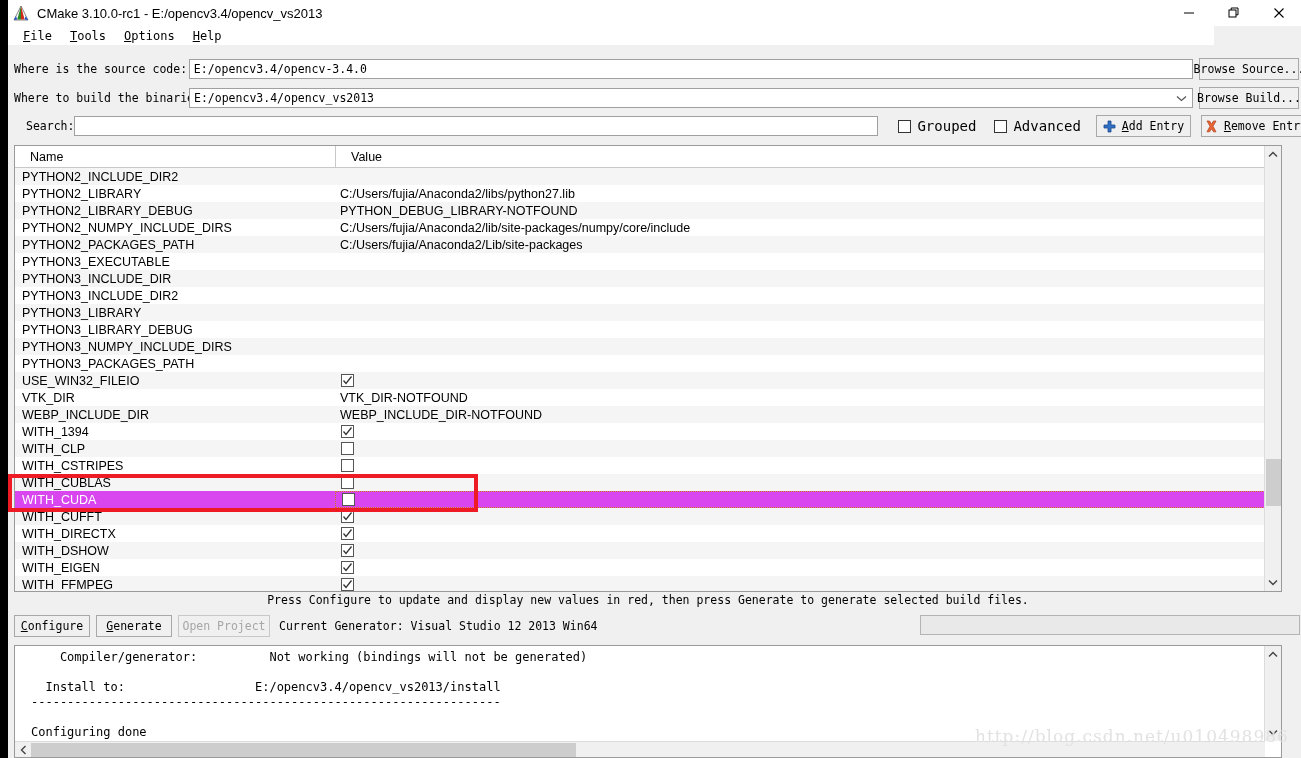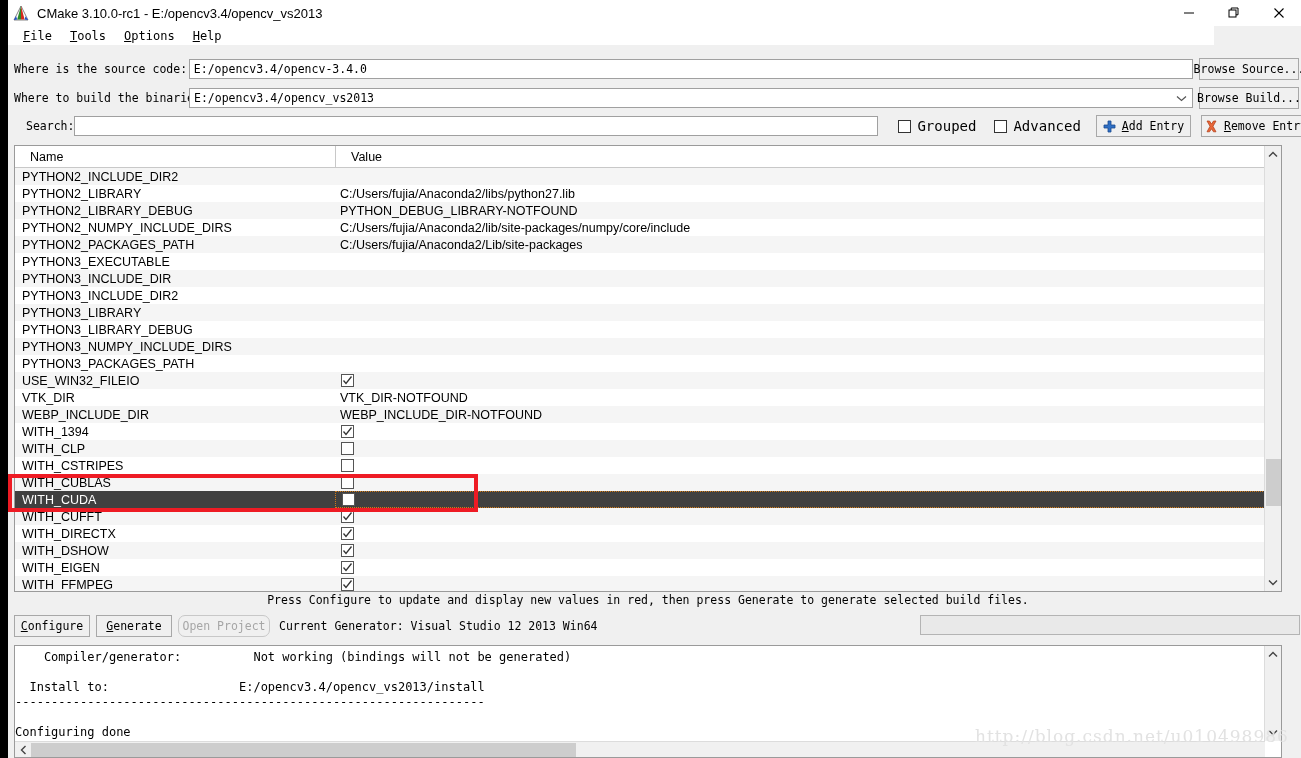--- a/index.html
+++ b/index.html
@@ -131,21 +131,21 @@
     box-sizing: border-box;
     font-family: "DejaVu Sans Mono", monospace;
     font-size: 11.5px;
     color: #000;
     display: flex;
     align-items: center;
     justify-content: center;
     white-space: nowrap;
   }
   .btn u { text-decoration: underline; }
-  .btn.disabled { color: #a6a6a6; border-color: #c8c8c8; border-radius: 7px; }
+  .btn.disabled { color: #a6a6a6; border-color: #c8c8c8; }
   .cbwrap {
     display: flex;
     align-items: center;
     font-family: "DejaVu Sans Mono", monospace;
     font-size: 14px;
     white-space: nowrap;
   }
   .cbbox {
     width: 13px; height: 13px;
     background: #fff;
@@ -294,21 +294,21 @@
     width: 1268px; height: 113px;
     border: 1px solid #9a9a9a;
     box-sizing: border-box;
     background: #fff;
     overflow: hidden;
   }
   .logtext {
     position: absolute;
     left: 0; top: 0;
     width: 1250px;
-    padding: 4px 0 0 0;
+    padding: 4px 0 0 16px;
     box-sizing: border-box;
     font-family: "DejaVu Sans Mono", monospace;
     font-size: 12px;
     color: #000;
     white-space: pre;
     line-height: 15px;
   }
   .log-vscroll {
     position: absolute;
     right: 0; top: 0;
@@ -553,21 +553,21 @@
           <div class="tc-val">
             <span class="vcheck"></span>
           </div>
         </div>
         <div class="trow odd">
           <div class="tc-name">WITH_CUBLAS</div>
           <div class="tc-val">
             <span class="vcheck"></span>
           </div>
         </div>
-        <div class="trow selected" style="background: #404040;">
+        <div class="trow selected" style="background: #d946ef;">
           <div class="tc-name">WITH_CUDA</div>
           <div class="tc-val">
             <span class="vcheck"></span>
           </div>
         </div>
         <div class="trow odd">
           <div class="tc-name">WITH_CUFFT</div>
           <div class="tc-val">
             <span class="vcheck">
               <svg width="11" height="11" viewBox="0 0 11 11">

